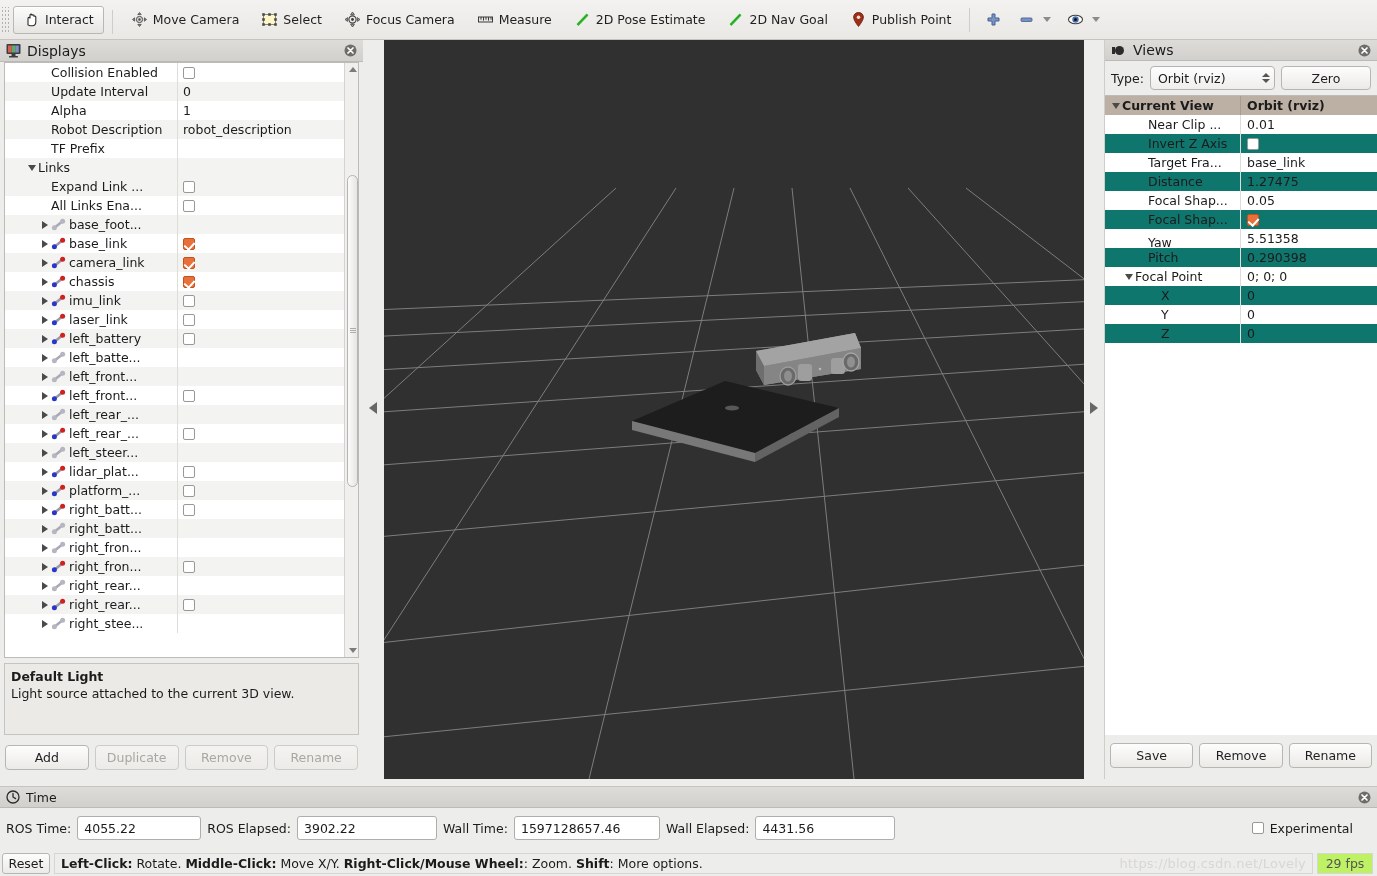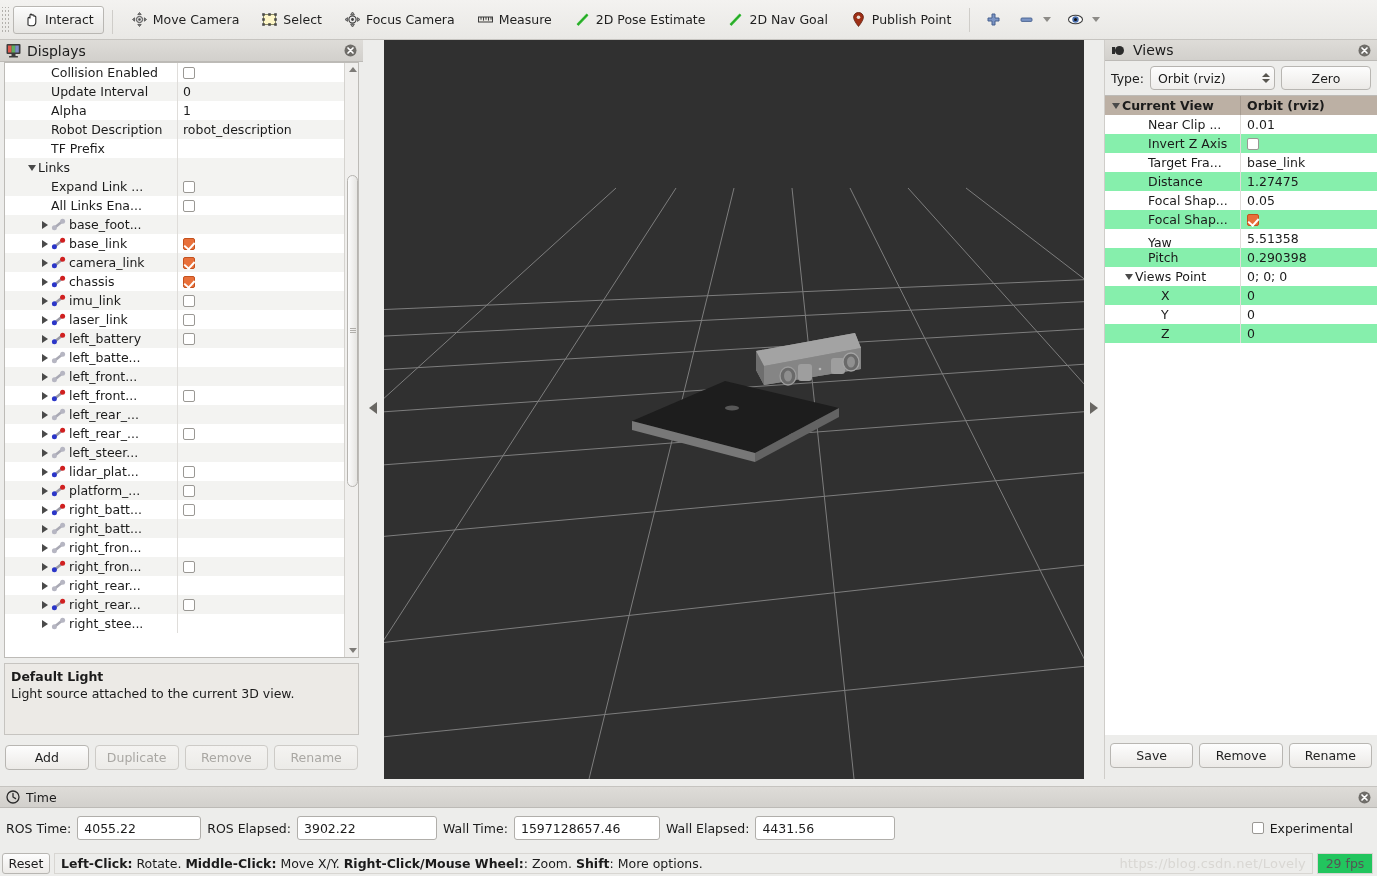--- a/index.html
+++ b/index.html
@@ -173,21 +173,21 @@
   #zero-btn { width: 90px; height: 24px; flex: none; }
   #views-tree-wrap {
     position: relative; margin: 0 0 0 0; flex: none;
     height: 640px; background: #ffffff; overflow: hidden;
     border-top: 1px solid #bdbbb7;
   }
   .vrow { display:flex; height: 19px; align-items:center; font-size:12.5px; }
   .vrow.hdr {
     background: #bcb0a4; font-weight: bold;
   }
-  .vrow.band { background: #86efac; }
+  .vrow.band { background: #0f766e; }
   .vname { width: 135px; flex:none; display:flex; align-items:center; height:19px; }
   .vval { flex:1; padding-left: 6px; border-left: 1px solid #dfdddA; height:19px; display:flex; align-items:center; }
   .vrow.hdr .vval { border-left: 1px solid #a79c91; }
   #views-btns { display:flex; gap:6px; padding: 8px 5px 12px 5px; }
 
   
   #timepanel {
     position: absolute; left: 0; top: 786px; width: 1377px; height: 64px;
     background: #ededeb;
   }
@@ -218,21 +218,21 @@
     flex: 1; height: 21px; background:#ededeb; border:1px solid #d8d6d2;
     display:flex; align-items:center; padding: 0 6px; font-size:12.5px;
     position: relative; overflow:hidden;
   }
   #status-msg b { font-weight: bold; }
   #watermark {
     position:absolute; right: 6px; top: 2px; color: #d9d7d3;
     font-size: 13px; white-space: nowrap; letter-spacing: .2px;
   }
   #fps {
-    width: 56px; height:21px; border:1px solid #d8d6d2; background:#22c55e;
+    width: 56px; height:21px; border:1px solid #d8d6d2; background:#bef264;
     display:flex;align-items:center;justify-content:center;font-size:12.5px;
     color: #555; flex:none; margin-right: 2px;
   }
   
   #hsplit { position:absolute; left:0; top:780px; width:1377px; height:6px; background:#ededeb; }
 </style>
 </head>
 <body>
 
 <div id="app">
@@ -937,21 +937,21 @@
               <span class="twist"></span>
               <span>Pitch</span>
             </div>
             <div class="vval">0.290398</div>
           </div>
           <div class="vrow">
             <div class="vname" style="padding-left: 18px;">
               <span class="twist down">
                 <i></i>
               </span>
-              <span>Views Point</span>
+              <span>Focal Point</span>
             </div>
             <div class="vval">0; 0; 0</div>
           </div>
           <div class="vrow band">
             <div class="vname" style="padding-left: 44px;">
               <span class="twist"></span>
               <span>X</span>
             </div>
             <div class="vval">0</div>
           </div>

